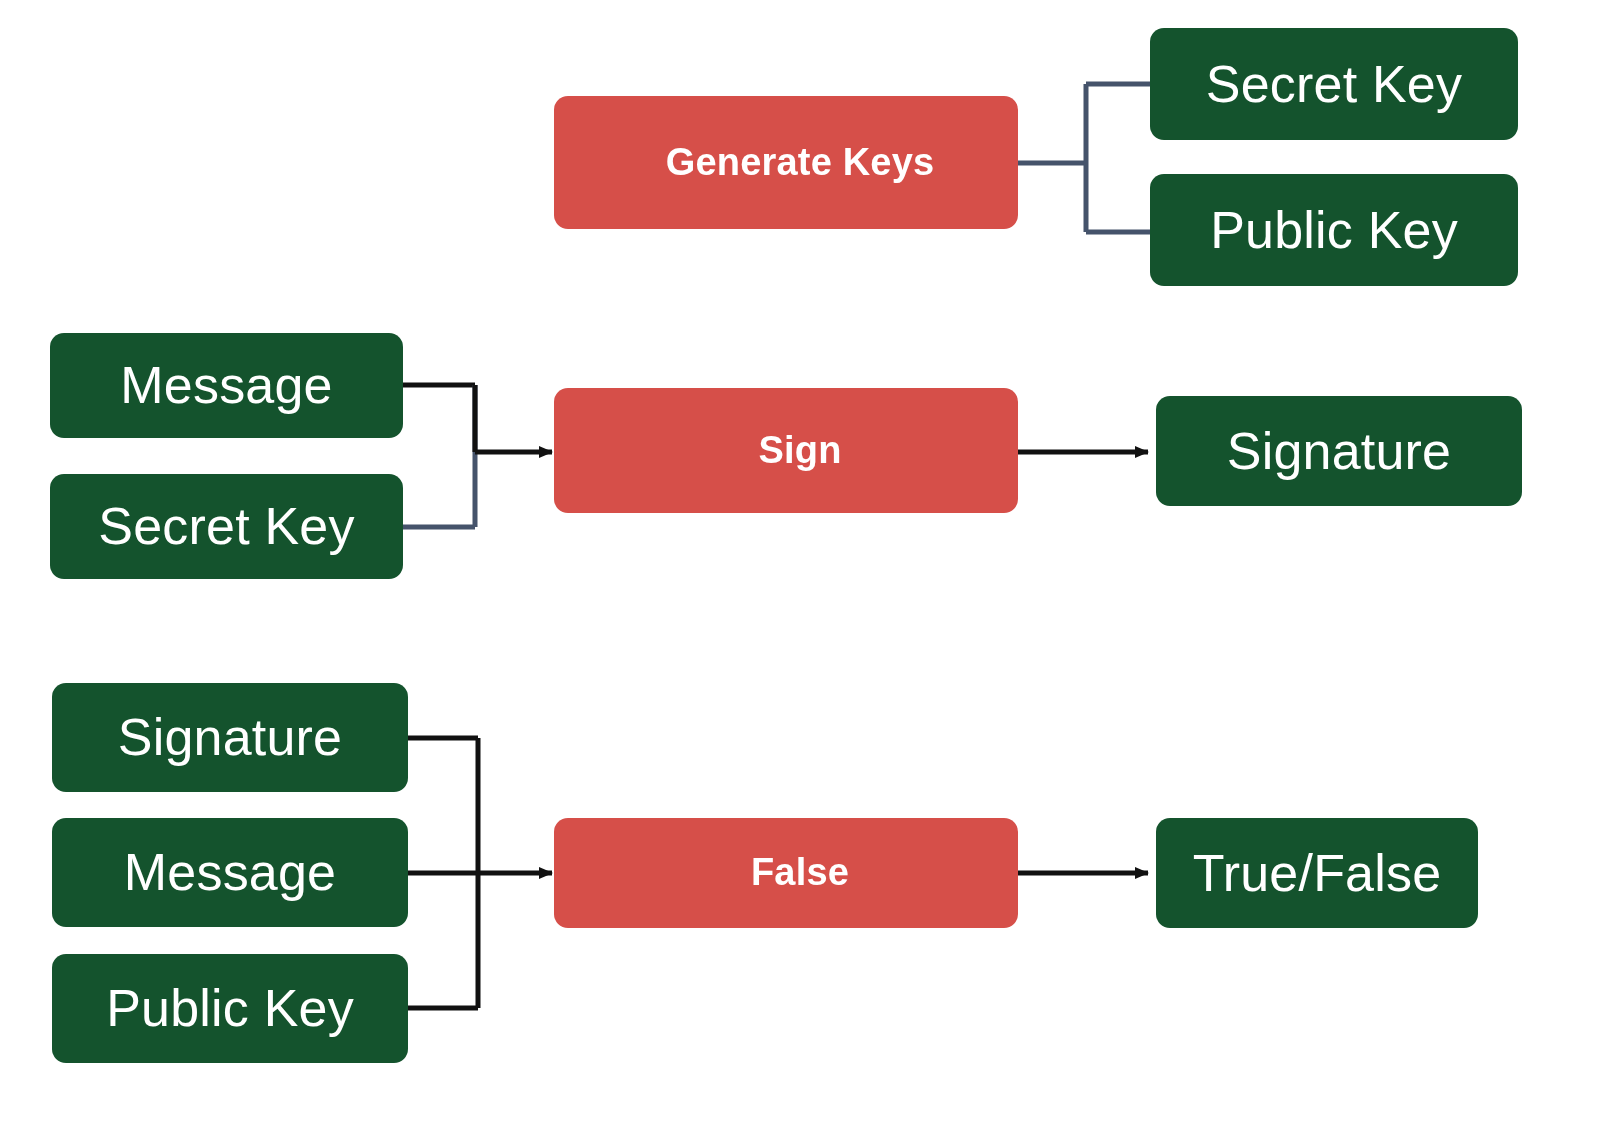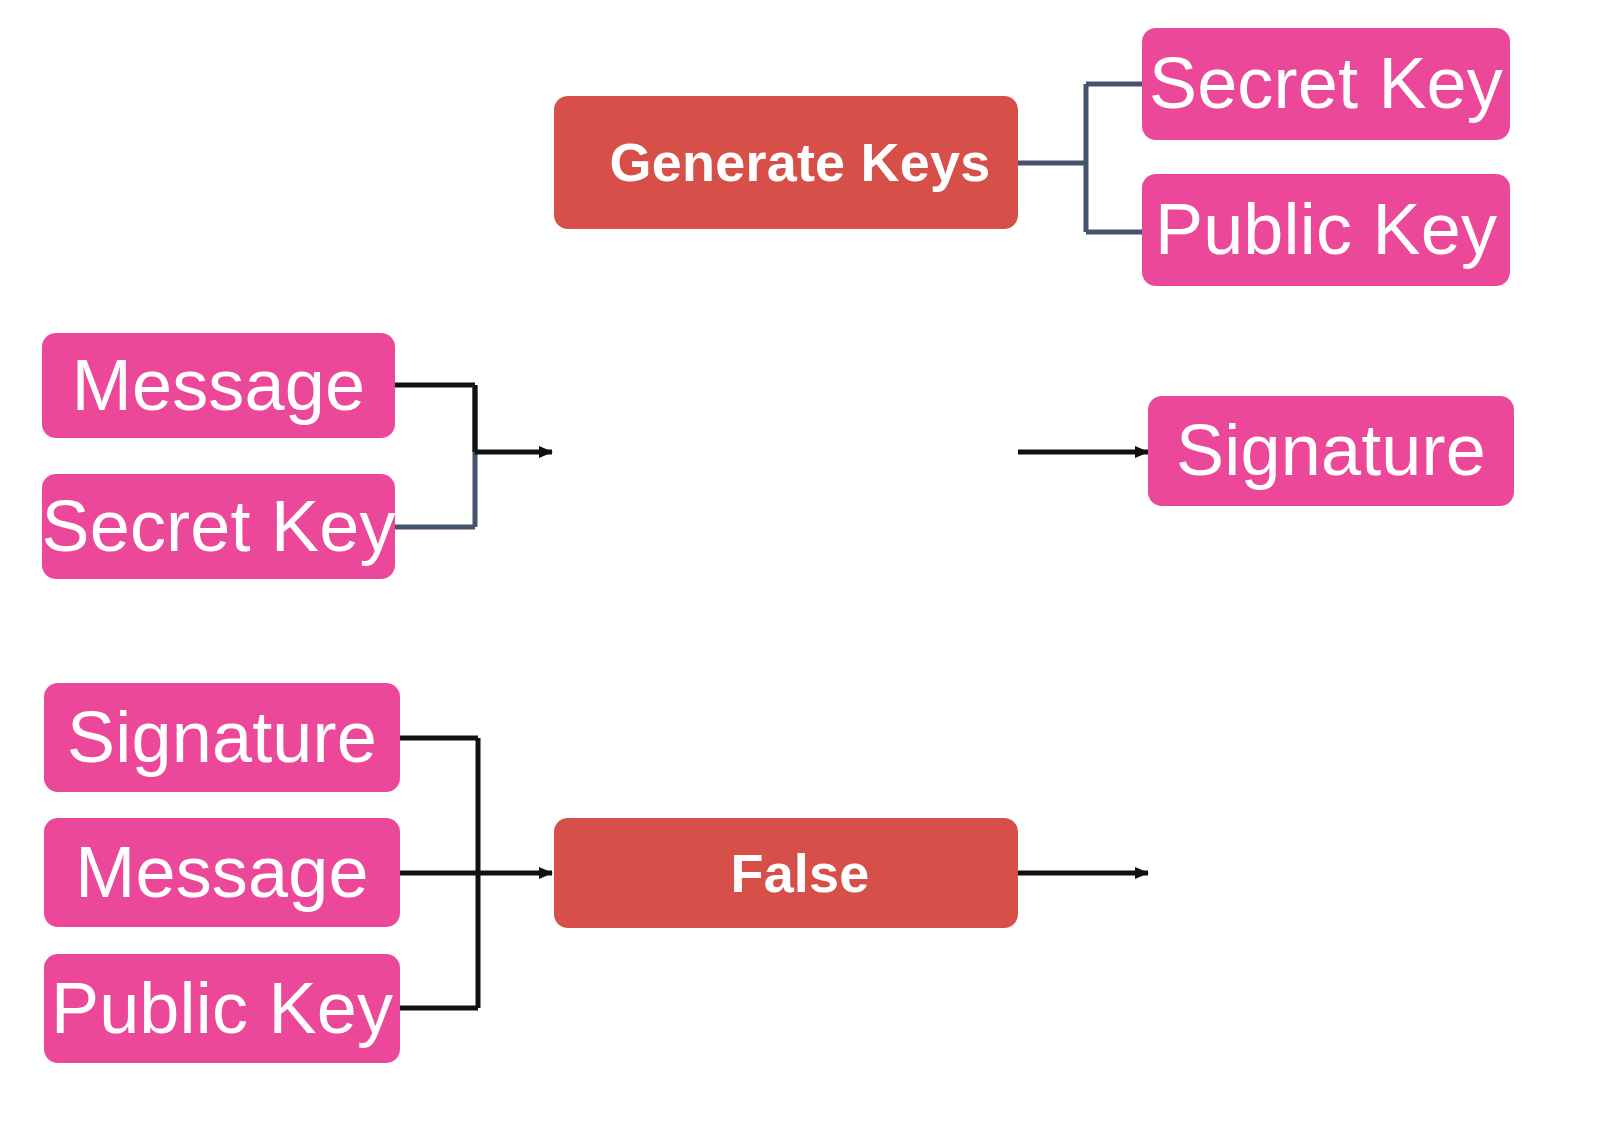--- a/index.html
+++ b/index.html
@@ -32,27 +32,28 @@
     display: flex;
     align-items: center;
     justify-content: center;
     color: #ffffff;
     text-align: center;
     line-height: 1.05;
     white-space: nowrap;
     letter-spacing: 0.2px;
   }
   .node.data {
-    background: #ec4899;
-    font-size: 72px;
+    background: #14532d;
+    font-size: 52px;
     font-weight: 400;
+    margin-left: 8px;
   }
   .node.op {
     background: #d64f49;
-    font-size: 54px;
+    font-size: 38px;
     font-weight: 700;
     padding-left: 28px;
   }
 </style>
 </head>
 <body>
 
 <div id="canvas">
 
   <svg id="wires" viewBox="0 0 1618 1132" xmlns="http://www.w3.org/2000/svg">
@@ -110,20 +111,23 @@
   </div>
 
   <div class="node data" style="left:42px; top:333px; width:353px; height:105px;">
     <span>Message</span>
   </div>
 
   <div class="node data" style="left:42px; top:474px; width:353px; height:105px;">
     <span>Secret Key</span>
   </div>
 
+  <div class="node op" style="left:554px; top:388px; width:464px; height:125px;">
+    <span>Sign</span>
+  </div>
 
   <div class="node data" style="left:1148px; top:396px; width:366px; height:110px;">
     <span>Signature</span>
   </div>
 
   <div class="node data" style="left:44px; top:683px; width:356px; height:109px;">
     <span>Signature</span>
   </div>
 
   <div class="node data" style="left:44px; top:818px; width:356px; height:109px;">
@@ -131,14 +135,17 @@
   </div>
 
   <div class="node data" style="left:44px; top:954px; width:356px; height:109px;">
     <span>Public Key</span>
   </div>
 
   <div class="node op" style="left:554px; top:818px; width:464px; height:110px;">
     <span>False</span>
   </div>
 
+  <div class="node data" style="left:1148px; top:818px; width:322px; height:110px;">
+    <span>True/False</span>
+  </div>
 
 </div>
 
 </body></html>

